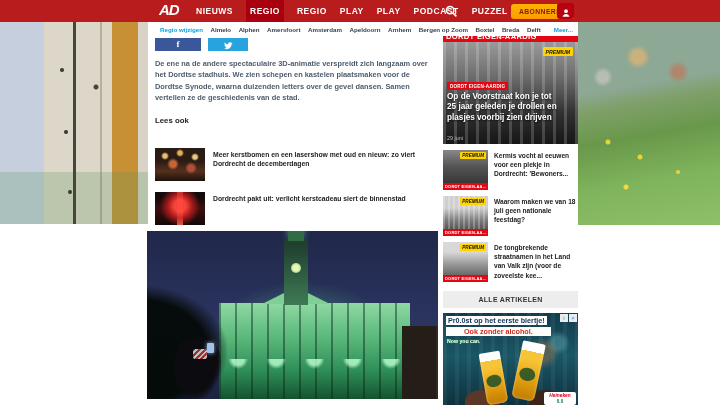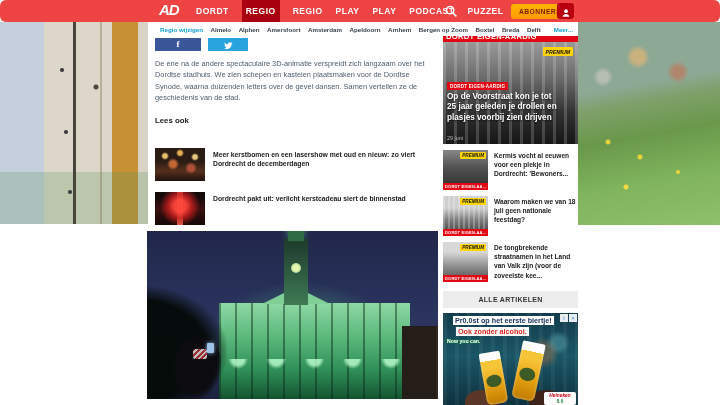--- a/index.html
+++ b/index.html
@@ -1,20 +1,20 @@
 <!DOCTYPE html>
 <html><head>
 <meta charset="utf-8">
 <style>
   * { margin:0; padding:0; box-sizing:border-box; }
   body { font-family:"Liberation Sans", sans-serif; background:#fff; }
   .page { position:relative; width:720px; height:405px; background:#fff; overflow:hidden; }
 
   
-  .topbar { position:absolute; top:0; left:0; width:720px; height:22px; background:#ef4444; z-index:5;border-radius:6px; }
+  .topbar { position:absolute; top:0; left:0; width:720px; height:22px; background:#b91c1c; z-index:5; }
   .logo { position:absolute; left:159px; top:1px; color:#fff; font-size:15px; font-weight:bold; font-style:italic; letter-spacing:-1px; cursor:pointer; }
   .nav { position:absolute; left:196px; top:0; height:22px; display:flex; align-items:center; gap:13px; }
   .nav-item { color:#fff; font-size:8.5px; font-weight:bold; letter-spacing:.5px; line-height:22px; cursor:pointer; white-space:nowrap; }
   .nav-item.active { background:#a8000e; padding:0 4px; }
   .search-btn { position:absolute; left:444px; top:4px; width:14px; height:14px; cursor:pointer; }
   .subscribe { position:absolute; left:511px; top:3.5px; height:15px; background:linear-gradient(180deg,#ffb400,#ff9a00); border-radius:3px; color:#7b1f00; font-size:6.8px; font-weight:bold; letter-spacing:.4px; padding:0 8px; line-height:15px; cursor:pointer; }
   .profile-btn { position:absolute; left:557px; top:3px; width:17px; height:16px; background:#b8000f; border-radius:3px; cursor:pointer; padding:2px 3.5px; }
 
   
   .subnav { position:absolute; top:22px; left:148px; width:430px; height:14px; background:#fff; display:flex; align-items:center; gap:7.5px; padding-left:12px; z-index:4; white-space:nowrap; overflow:hidden; }
@@ -45,21 +45,21 @@
       radial-gradient(circle at 25px 55px, rgba(200,200,190,.7) 0 5px, transparent 10px),
       linear-gradient(170deg, #8da895 0 32%, #7fa06a 40%, #69984a 55%, #7fb35c 75%, #8fbf6a 100%);
   }
 
   
   .main { position:absolute; top:36px; left:148px; width:292px; background:#fff; }
   .share { display:flex; gap:7px; margin:2px 0 7px 7px; }
   .btn-fb { width:46px; height:13px; background:#3a579a; color:#fff; text-align:center; font-size:9px; font-weight:bold; line-height:13px; cursor:pointer; font-family:"Liberation Serif", serif; }
   .btn-tw { width:40px; height:13px; background:#29a3dd; display:flex; align-items:center; justify-content:center; cursor:pointer; }
   .subhead { margin:0 7px; font-size:8px; font-weight:bold; color:#222; }
-  .bodytext { margin:4px 7px 4px; font-size:7.4px; line-height:11.4px; color:#4e5d6c; }
+  .bodytext { margin:4px 7px 4px; font-size:7.4px; line-height:11.4px; color:#4e5d6c;font-weight:bold; }
   .lees { margin:12px 7px 23px; font-size:7.8px; font-weight:bold; color:#222; }
   .ra-row { display:flex; gap:8px; margin:0 7px 11px; cursor:pointer; }
   .ra-thumb { width:50px; height:33px; flex:none; }
   .thumb-xmas { background:
       radial-gradient(circle at 10px 8px, rgba(255,210,120,.9) 0 2px, transparent 4px),
       radial-gradient(circle at 25px 5px, rgba(255,190,90,.9) 0 2px, transparent 4px),
       radial-gradient(circle at 40px 9px, rgba(255,220,140,.9) 0 2px, transparent 4px),
       radial-gradient(circle at 18px 16px, rgba(230,120,60,.8) 0 3px, transparent 6px),
       radial-gradient(circle at 36px 20px, rgba(200,90,60,.8) 0 3px, transparent 6px),
       linear-gradient(180deg, #2a1c14 0 40%, #56301e 70%, #1d120c 100%); }
@@ -118,22 +118,22 @@
   .stitle { font-size:6.6px; font-weight:bold; color:#222; line-height:9.2px; padding-top:1px; }
   .all-btn { margin-top:9px; height:17px; background:#ededed; color:#333; font-size:7px; font-weight:bold; letter-spacing:.3px; display:flex; align-items:center; justify-content:center; cursor:pointer; }
 
   
   .ad { position:relative; margin-top:5px; width:135px; height:95px; overflow:hidden; cursor:pointer;
     background:
       radial-gradient(circle at 100px 40px, rgba(200,120,60,.35) 0 8px, transparent 16px),
       radial-gradient(circle at 115px 30px, rgba(90,160,170,.5) 0 6px, transparent 12px),
       repeating-linear-gradient(90deg, rgba(255,255,255,.05) 0 4px, transparent 4px 12px),
       linear-gradient(180deg, #123c4c 0%, #1a5666 45%, #0d2f3c 100%); }
-  .ad-l1 { position:absolute; top:3px; left:10px; background:#fdfdfb; color:#14305c; font-size:7.2px; font-weight:bold; padding:0 2px; white-space:nowrap; }
-  .ad-l2 { position:absolute; top:14px; left:13px; background:#fdfdfb; color:#d5281e; font-size:7.2px; font-weight:bold; padding:0 2px; }
+  .ad-l1 { position:absolute; top:3px; left:3px; background:#fdfdfb; color:#14305c; font-size:7.2px; font-weight:bold; padding:0 2px; white-space:nowrap; }
+  .ad-l2 { position:absolute; top:14px; left:3px; background:#fdfdfb; color:#d5281e; font-size:7.2px; font-weight:bold; padding:0 18px; }
   .ad-l3 { position:absolute; top:25px; left:4px; color:#fff; font-size:5.2px; font-weight:bold; text-shadow:0 0 2px #0a8f3c, 0 0 2px #0a8f3c; }
   .glass { position:absolute; border-radius:2px 2px 5px 5px; background:linear-gradient(180deg, #fff 0 16%, #f6c437 16% 30%, #e8a514 60%, #c07c00 100%); box-shadow:inset 0 0 3px rgba(255,255,255,.5); }
   .glass.a { left:40px; bottom:4px; width:21px; height:52px; transform:rotate(-10deg); }
   .glass.b { left:74px; bottom:8px; width:23px; height:58px; transform:rotate(12deg); }
   .glass-label { position:absolute; left:3px; top:45%; width:70%; height:22%; background:#1e4e2a; border-radius:50%; opacity:.85; }
   .hand { position:absolute; bottom:-4px; width:34px; height:22px; background:#5a3726; border-radius:50% 50% 20% 20%; }
   .hand.a { left:22px; } .hand.b { left:86px; background:#3c241a; }
   .heineken { position:absolute; right:2px; bottom:3px; width:32px; background:#fff; border-radius:2px; padding:1px 2px; text-align:center; line-height:5.5px; }
   .hk-name { color:#d00016; font-size:4.8px; font-weight:bold; font-style:italic; }
   .hk-sub { color:#0a7a32; font-size:4.6px; font-weight:bold; }
@@ -144,21 +144,21 @@
 <body>
 
 <div class="page">
 
   <div class="wall-left"></div>
   <div class="wall-right"></div>
 
   <div class="topbar">
     <div class="logo">AD</div>
     <div class="nav">
-      <span class="nav-item">DORDT</span>
+      <span class="nav-item">NIEUWS</span>
       <span class="nav-item active">REGIO</span>
       <span class="nav-item">REGIO</span>
       <span class="nav-item">PLAY</span>
       <span class="nav-item">PLAY</span>
       <span class="nav-item">PODCAST</span>
       <span class="nav-item">PUZZEL</span>
     </div>
     <div class="search-btn">
       <svg viewBox="0 0 16 16" width="14" height="14">
           <circle cx="7" cy="7" r="4.2" fill="none" stroke="#fff" stroke-width="1.8"></circle>

